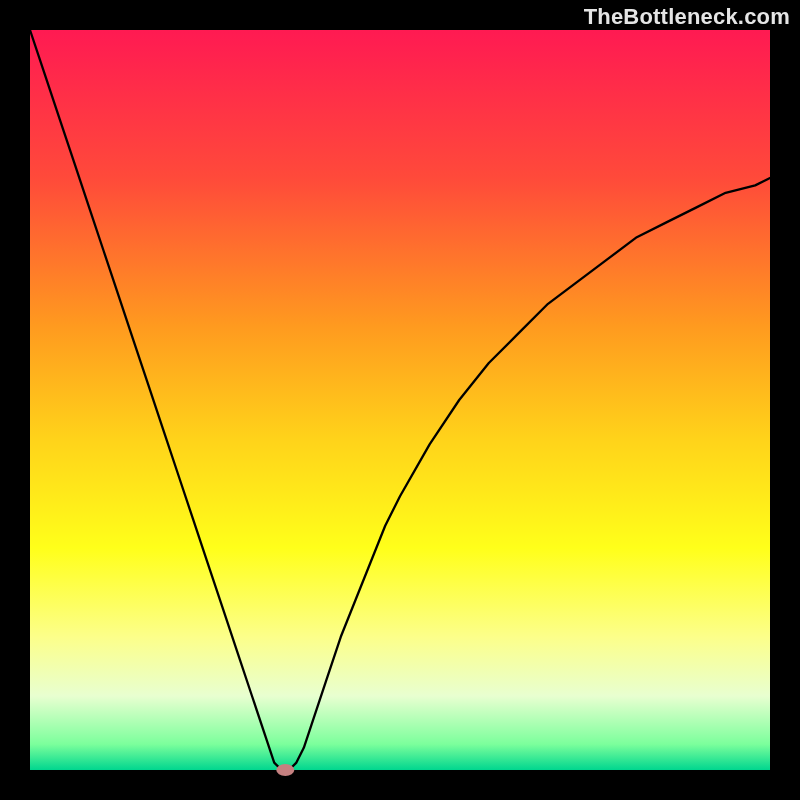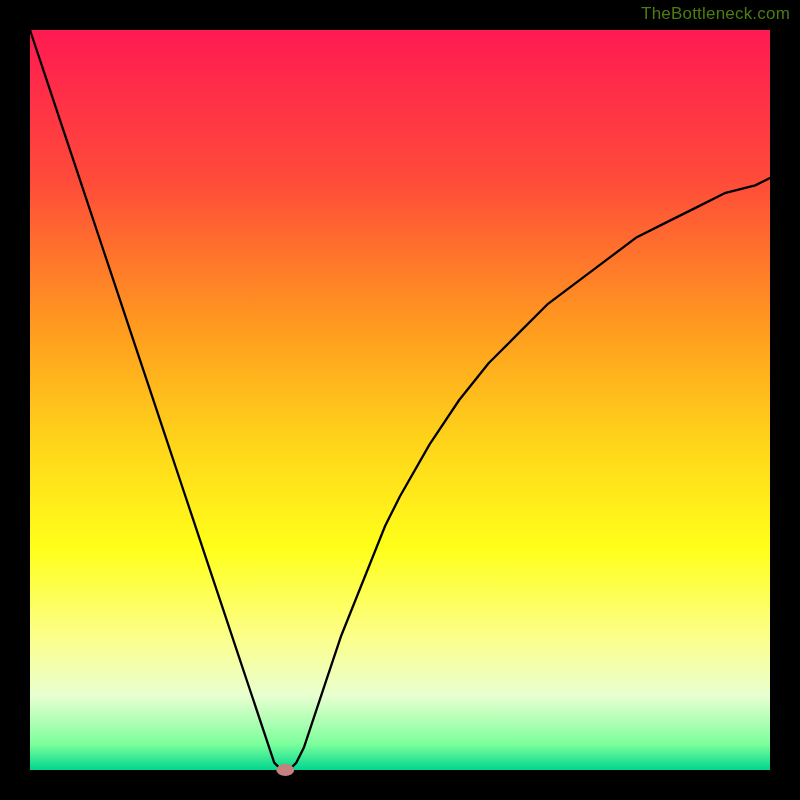--- a/index.html
+++ b/index.html
@@ -14,23 +14,23 @@
   .frame {
     position: relative;
     width: 800px;
     height: 800px;
     background: #000;
   }
   .watermark {
     position: absolute;
     top: 4px;
     right: 10px;
-    color: #4d7c0f;
-    font-size: 17px;
-    font-weight: 400;
+    color: #e5e5e5;
+    font-size: 22px;
+    font-weight: 700;
     letter-spacing: 0.2px;
     z-index: 5;
   }
   svg {
     position: absolute;
     top: 0;
     left: 0;
   }
 </style>
 </head>

